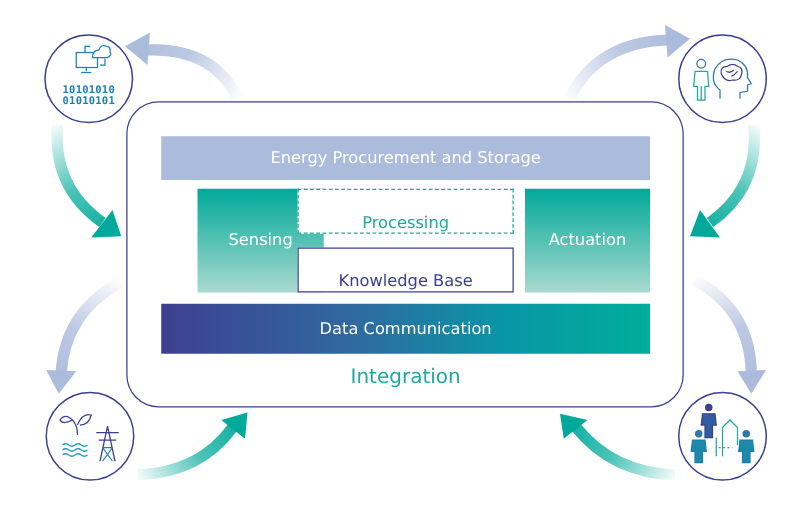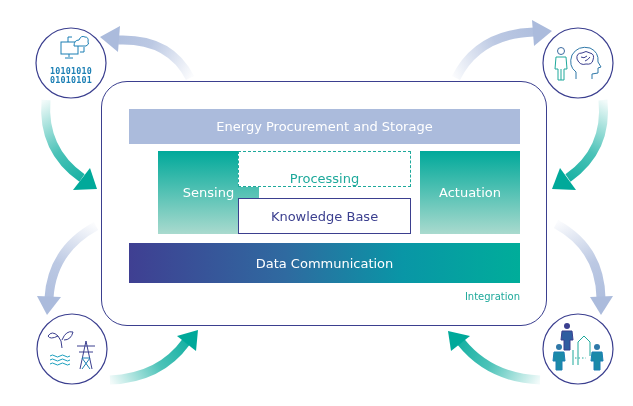--- a/index.html
+++ b/index.html
@@ -4,23 +4,23 @@
 <style>
   html, body { margin:0; padding:0; background:#ffffff; }
   body { width:633px; height:406px; position:relative; overflow:hidden; font-family:"DejaVu Sans", "Liberation Sans", sans-serif; }
   #canvas { position:absolute; left:0; top:0; }
   .main-box { position:absolute; left:101px; top:81px; width:446px; height:245px; border:1.3px solid #3b3f8f; border-radius:26px; box-sizing:border-box; background:#fff; }
   .bar { position:absolute; display:flex; align-items:center; justify-content:center; font-size:13px; color:#ffffff; }
   .energy { left:129px; top:109px; width:391px; height:35px; background:#abbbdc; }
   .sensing { left:129px; top:151px; width:101px; height:83px; background:linear-gradient(#00a99a, #a9dace);margin-left:29px; }
   .actuation { left:420px; top:151px; width:100px; height:83px; background:linear-gradient(#00a99a, #a9dace);text-align:center; }
   .processing { left:238px; top:151px; width:173px; height:36px; border:1.3px dashed #1ea99b; box-sizing:border-box; color:#1ea99b; background:#fff;align-items:flex-end; }
-  .knowledge { left:238px; top:198px; width:173px; height:36px; border:1.3px solid #3b3f8f; box-sizing:border-box; color:#3b3f8f; background:#fff; }
+  .knowledge { left:238px; top:198px; width:173px; height:36px; border:1.3px solid #3b3f8f; box-sizing:border-box; color:#3b3f8f; background:#fff;align-items:flex-end; }
   .datacomm { left:129px; top:243px; width:391px; height:40px; background:linear-gradient(to right, #3f3f92, #2f6aa0 40%, #0996a6 70%, #00ad9a); }
-  .integration { position:absolute; left:129px; top:291px; width:391px; text-align:right; font-size:10px; color:#1ea99b; }
+  .integration { position:absolute; left:129px; top:291px; width:391px; text-align:center; font-size:16px; color:#1ea99b; }
   .bin { font-family:"DejaVu Sans Mono", "Liberation Mono", monospace; font-weight:bold; font-size:8.4px; fill:#1b7fb4; letter-spacing:0.2px; }
 </style>
 </head>
 <body>
 
 <svg id="canvas" width="633" height="406" viewBox="0 0 633 406">
   <defs>
     <linearGradient id="gTL" x1="190" y1="80" x2="100" y2="35" gradientUnits="userSpaceOnUse">
       <stop offset="0" stop-color="#abbbdc" stop-opacity="0.05"></stop>
       <stop offset="0.5" stop-color="#abbbdc" stop-opacity="0.8"></stop>

